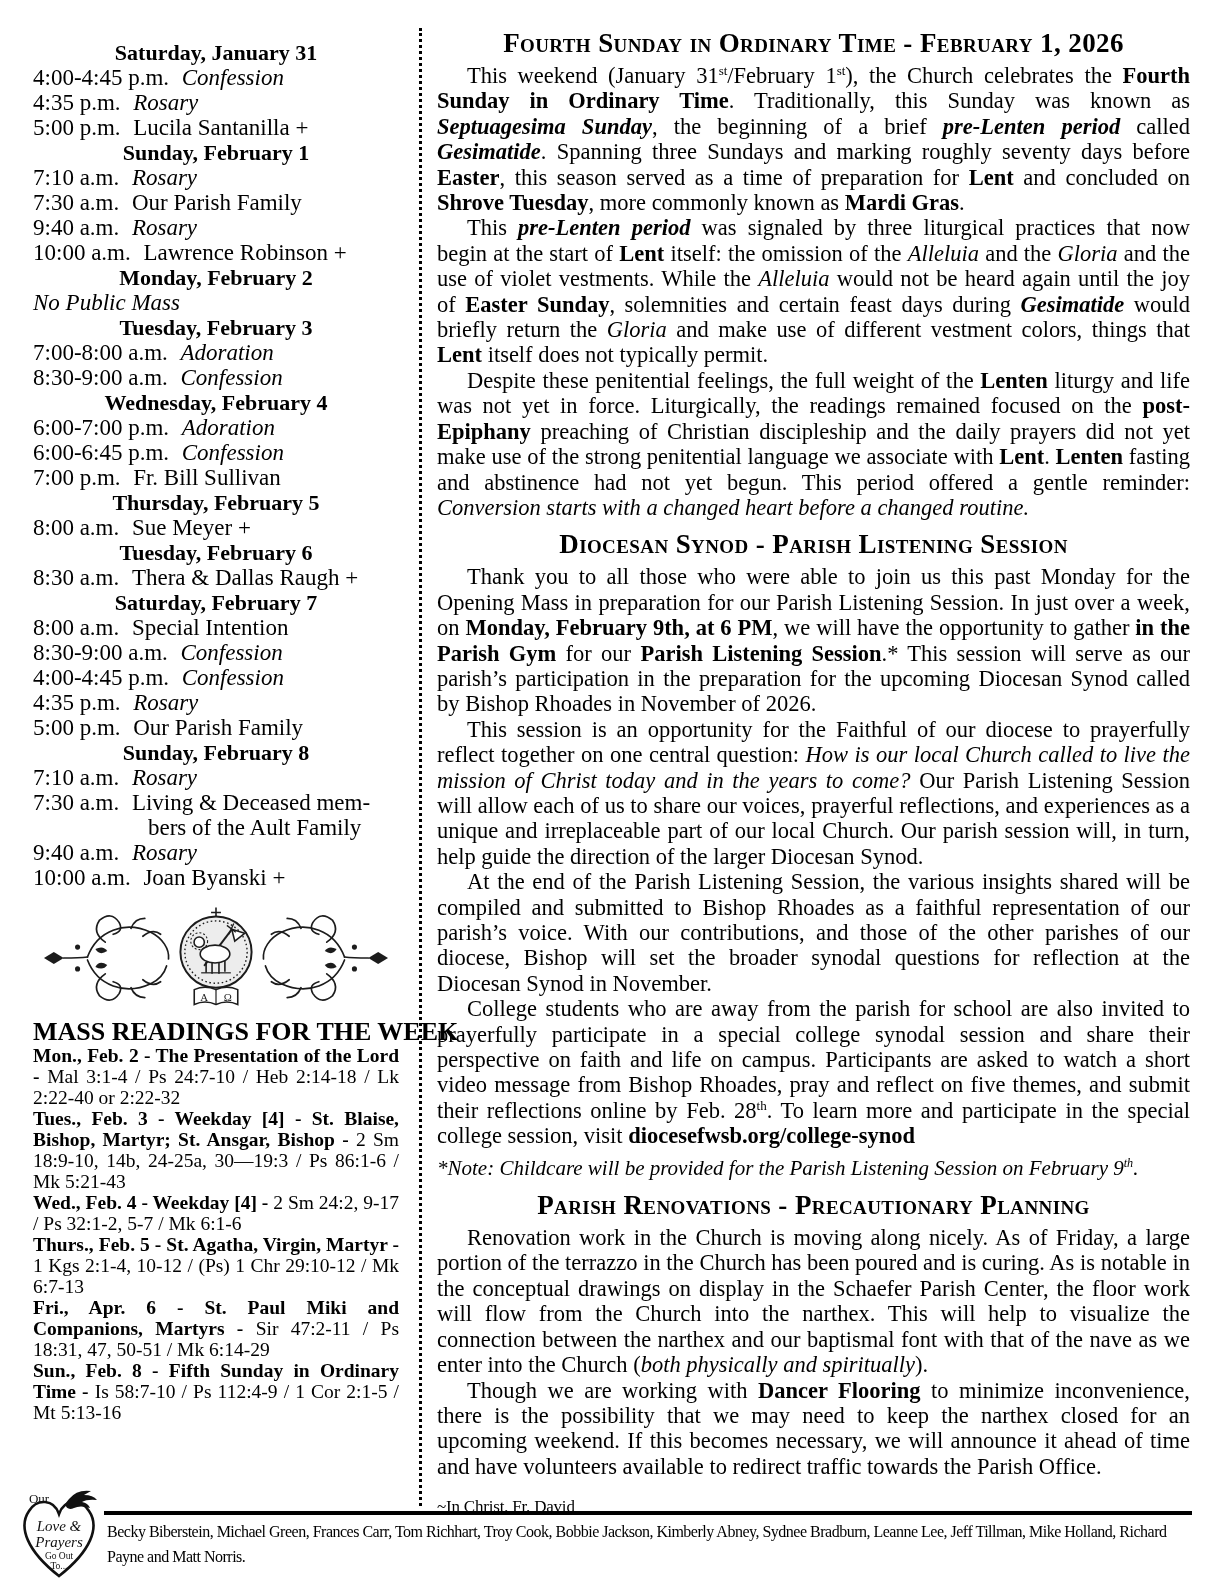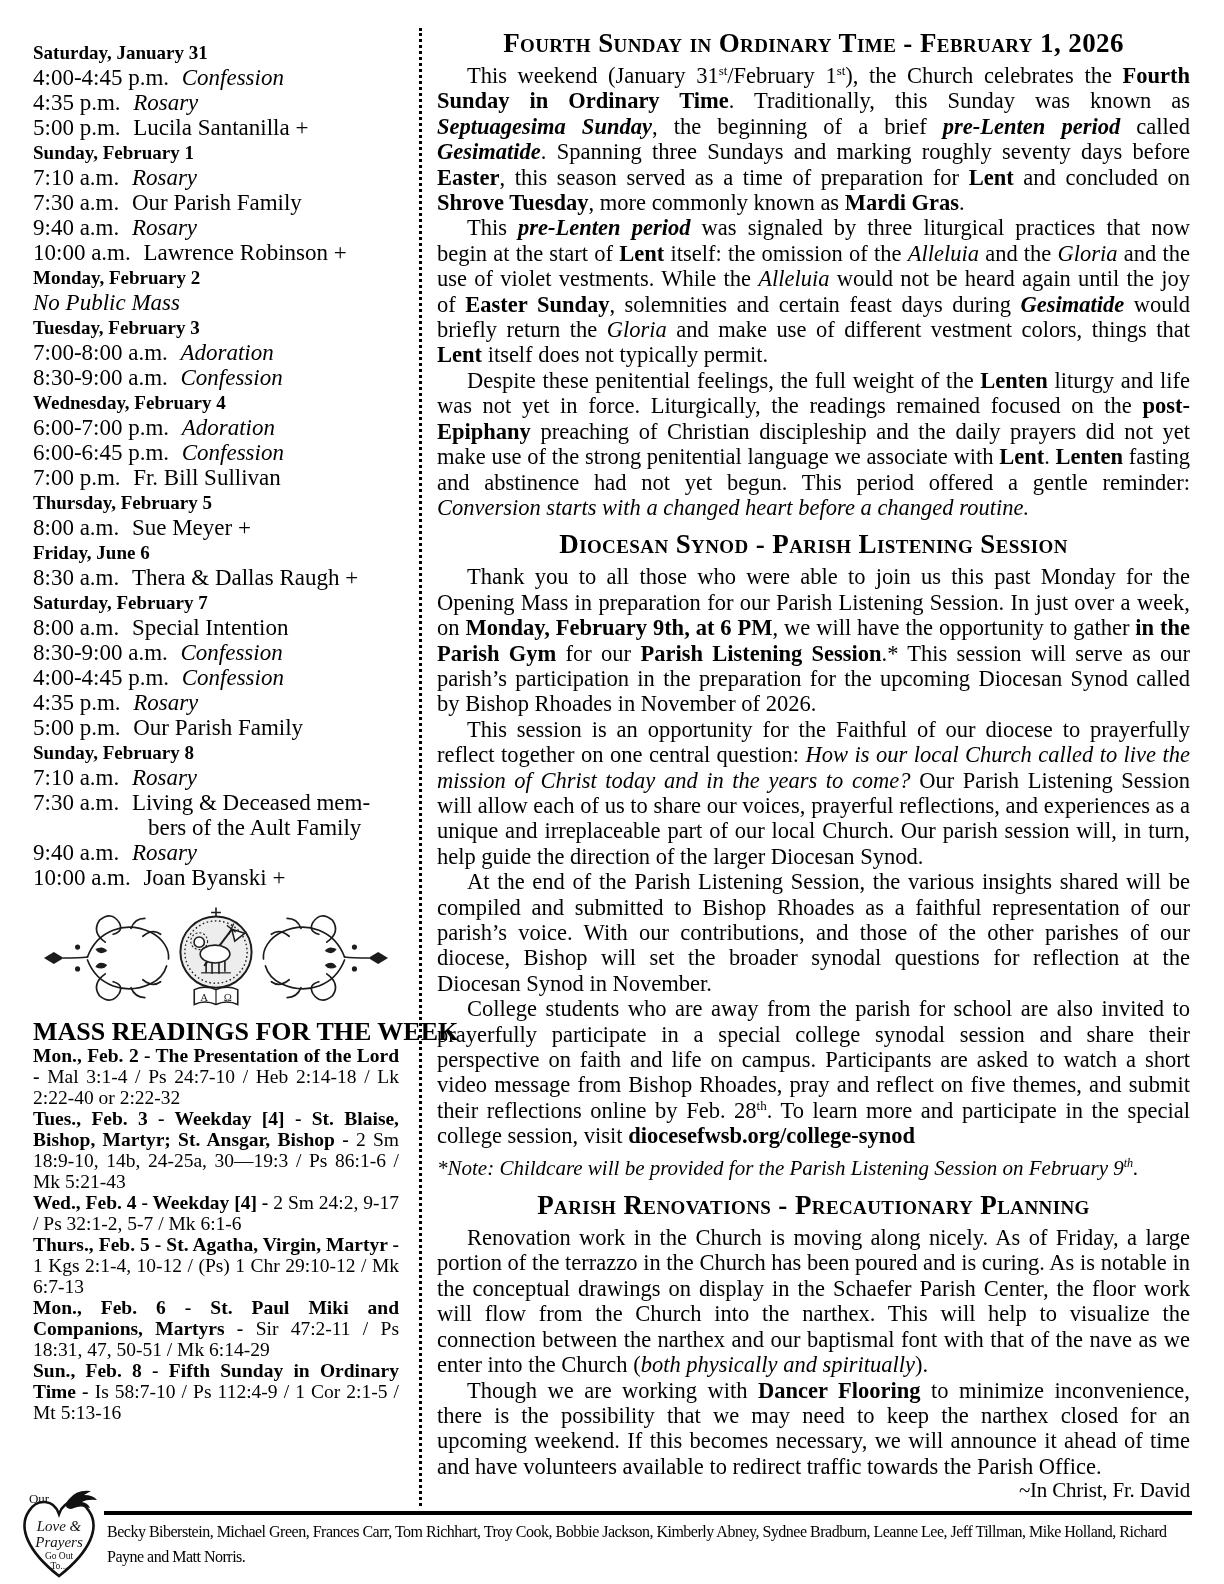--- a/index.html
+++ b/index.html
@@ -1,41 +1,41 @@
 <!DOCTYPE html>
 <html><head>
 <meta charset="utf-8">
 <style>
   html,body{margin:0;padding:0;background:#888;}
   .page{position:relative;width:1224px;height:1584px;background:#ffffff;margin:0 auto;
         font-family:"Liberation Serif","DejaVu Serif",serif;color:#000;overflow:hidden;}
   
   .left-col{position:absolute;left:33px;top:40px;width:366px;}
-  .sched-header{font-weight:bold;font-size:19px;line-height:25px;white-space:nowrap;}
+  .sched-header{font-weight:bold;text-align:center;font-size:22px;line-height:25px;white-space:nowrap;}
   .sched-item{font-size:23px;line-height:25px;white-space:nowrap;}
   .sched-item .desc{margin-left:0.55em;}
   .sched-item .desc.it{font-style:italic;}
   .sched-cont{margin-left:115px;font-size:23px;line-height:25px;white-space:nowrap;}
   .sched-note{font-style:italic;font-size:23px;line-height:25px;}
   .ornament{margin:12px auto 4px;width:352px;height:112px;text-align:center;}
   .readings-title{font-weight:bold;text-align:center;font-size:26px;line-height:27px;margin-top:0;white-space:nowrap;}
   .reading{font-size:19.5px;line-height:21px;text-align:justify;}
   .reading .lead{font-weight:bold;}
   
   .divider{position:absolute;left:419px;top:28px;height:1478px;width:0;border-left:3px dotted #000;}
   
   .right-col{position:absolute;left:437px;top:26px;width:753px;}
   .section-heading{font-variant:small-caps;font-weight:bold;font-size:27px;line-height:31px;
                    text-align:center;margin:9px 0 4px;letter-spacing:0.4px;white-space:nowrap;}
   .section-heading.first{margin-top:2px;}
   .para{font-size:22.5px;line-height:25.4px;text-align:justify;}
   .para.indent{text-indent:30px;}
   .para.note{margin-top:7px;font-size:21px;text-align:left;white-space:nowrap;}
   sup{font-size:0.58em;vertical-align:super;line-height:0;}
-  .signoff{text-align:right;font-size:21px;line-height:20px;margin-top:1px;letter-spacing:-0.2px;white-space:nowrap;}
+  .signoff{text-align:left;font-size:17px;line-height:20px;margin-top:18px;letter-spacing:-0.2px;white-space:nowrap;}
   
   .footer-logo{position:absolute;left:15px;top:1486px;width:88px;height:96px;}
   .footer-rule{position:absolute;left:104px;top:1511px;width:1088px;height:4px;background:#000;}
   .footer-names{position:absolute;left:107px;top:1519px;width:1086px;font-size:16px;line-height:25px;letter-spacing:-0.5px;}
   svg text{font-family:"Liberation Serif","DejaVu Serif",serif;}
 </style>
 </head>
 <body>
 
 <div class="page">
@@ -55,21 +55,21 @@
         <div class="sched-note">No Public Mass</div>
         <div class="sched-header">Tuesday, February 3</div>
         <div class="sched-item"><span class="time">7:00-8:00 a.m.</span><span class="desc it">Adoration</span></div>
         <div class="sched-item"><span class="time">8:30-9:00 a.m.</span><span class="desc it">Confession</span></div>
         <div class="sched-header">Wednesday, February 4</div>
         <div class="sched-item"><span class="time">6:00-7:00 p.m.</span><span class="desc it">Adoration</span></div>
         <div class="sched-item"><span class="time">6:00-6:45 p.m.</span><span class="desc it">Confession</span></div>
         <div class="sched-item"><span class="time">7:00 p.m.</span><span class="desc">Fr. Bill Sullivan</span></div>
         <div class="sched-header">Thursday, February 5</div>
         <div class="sched-item"><span class="time">8:00 a.m.</span><span class="desc">Sue Meyer +</span></div>
-        <div class="sched-header">Friday, June 6</div>
+        <div class="sched-header">Tuesday, February 6</div>
         <div class="sched-item"><span class="time">8:30 a.m.</span><span class="desc">Thera &amp; Dallas Raugh +</span></div>
         <div class="sched-header">Saturday, February 7</div>
         <div class="sched-item"><span class="time">8:00 a.m.</span><span class="desc">Special Intention</span></div>
         <div class="sched-item"><span class="time">8:30-9:00 a.m.</span><span class="desc it">Confession</span></div>
         <div class="sched-item"><span class="time">4:00-4:45 p.m.</span><span class="desc it">Confession</span></div>
         <div class="sched-item"><span class="time">4:35 p.m.</span><span class="desc it">Rosary</span></div>
         <div class="sched-item"><span class="time">5:00 p.m.</span><span class="desc">Our Parish Family</span></div>
         <div class="sched-header">Sunday, February 8</div>
         <div class="sched-item"><span class="time">7:10 a.m.</span><span class="desc it">Rosary</span></div>
         <div class="sched-item"><span class="time">7:30 a.m.</span><span class="desc">Living &amp; Deceased mem-</span></div>
@@ -118,21 +118,21 @@
         </g>
       </svg>
     </div>
 
     <div class="readings-title">MASS READINGS FOR THE WEEK</div>
     <div>
         <div class="reading"><span class="lead">Mon., Feb. 2 -  The Presentation of the Lord - </span><span>Mal 3:1-4 / Ps 24:7-10 / Heb 2:14-18 / Lk 2:22-40 or 2:22-32</span></div>
         <div class="reading"><span class="lead">Tues., Feb. 3 - Weekday [4] - St. Blaise, Bishop, Martyr; St. Ansgar, Bishop - </span><span>2 Sm 18:9-10, 14b, 24-25a, 30—19:3 / Ps 86:1-6 / Mk 5:21-43</span></div>
         <div class="reading"><span class="lead">Wed., Feb. 4 - Weekday [4] - </span><span>2 Sm 24:2, 9-17 / Ps 32:1-2, 5-7 / Mk 6:1-6</span></div>
         <div class="reading"><span class="lead">Thurs., Feb. 5 - St. Agatha, Virgin, Martyr - </span><span>1 Kgs 2:1-4, 10-12 / (Ps) 1 Chr 29:10-12 / Mk 6:7-13</span></div>
-        <div class="reading"><span class="lead">Mon., Feb. 6 - St. Paul Miki and Companions, Martyrs - </span><span>Sir 47:2-11 / Ps 18:31, 47, 50-51 / Mk 6:14-29</span></div>
+        <div class="reading"><span class="lead">Fri., Apr. 6 - St. Paul Miki and Companions, Martyrs - </span><span>Sir 47:2-11 / Ps 18:31, 47, 50-51 / Mk 6:14-29</span></div>
         <div class="reading"><span class="lead">Sun., Feb. 8 - Fifth Sunday in Ordinary Time - </span><span>Is 58:7-10 / Ps 112:4-9 / 1 Cor 2:1-5 / Mt 5:13-16</span></div>
       </div>
   </div>
 
   <div class="divider"></div>
 
   <div class="right-col">
     <div>
         <div class="section-heading first">Fourth Sunday in Ordinary Time - February 1, 2026</div>
         <div class="para indent"><span>This weekend (January 31</span><sup>st</sup><span>/February 1</span><sup>st</sup><span>), the Church celebrates the </span><span style="font-weight: bold;">Fourth Sunday in Ordinary Time</span><span>. Traditionally, this Sunday was known as </span><span style="font-weight: bold; font-style: italic;">Septuagesima Sunday</span><span>, the beginning of a brief </span><span style="font-weight: bold; font-style: italic;">pre-Lenten period</span><span> called </span><span style="font-weight: bold; font-style: italic;">Gesimatide</span><span>. Spanning three Sundays and marking roughly seventy days before </span><span style="font-weight: bold;">Easter</span><span>, this season served as a time of preparation for </span><span style="font-weight: bold;">Lent</span><span> and concluded on </span><span style="font-weight: bold;">Shrove Tuesday</span><span>, more commonly known as </span><span style="font-weight: bold;">Mardi Gras</span><span>.</span></div>

